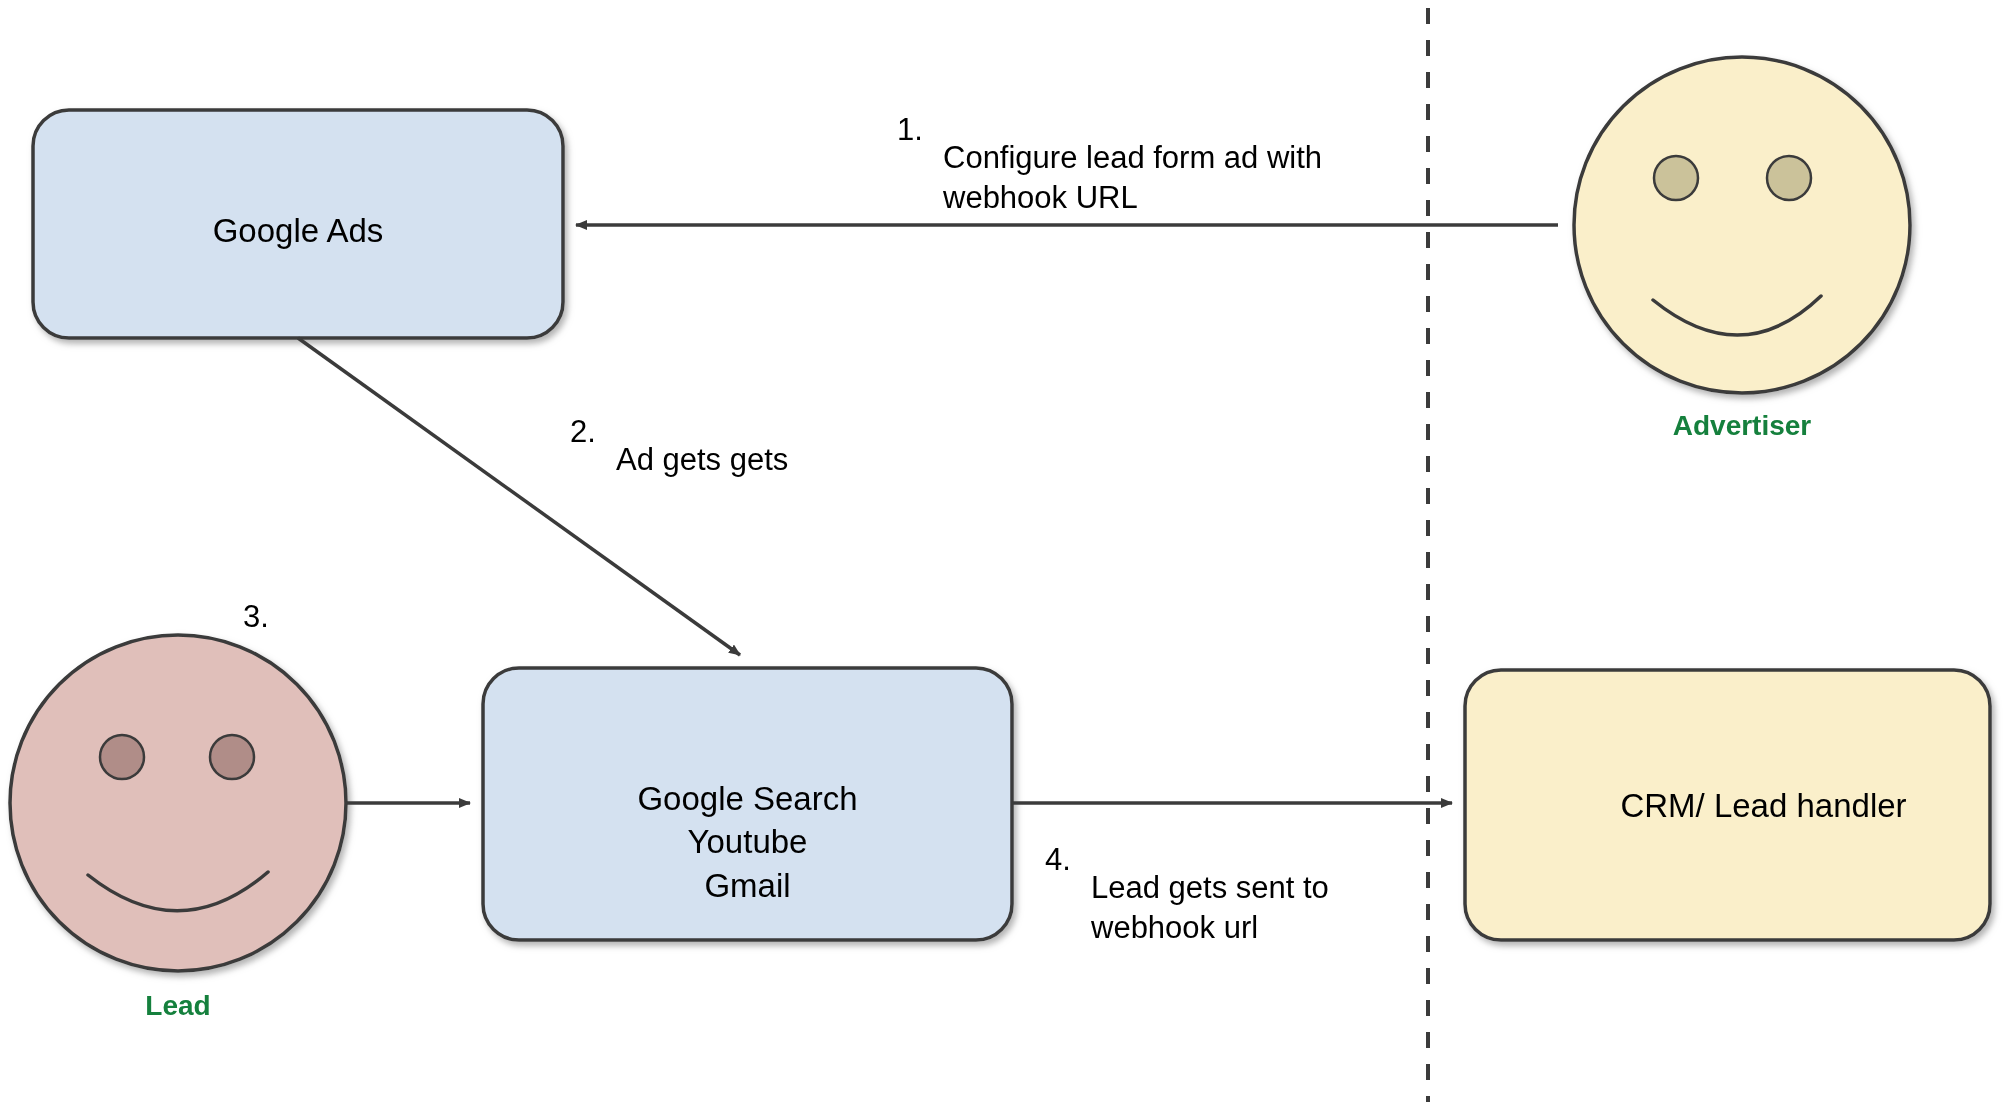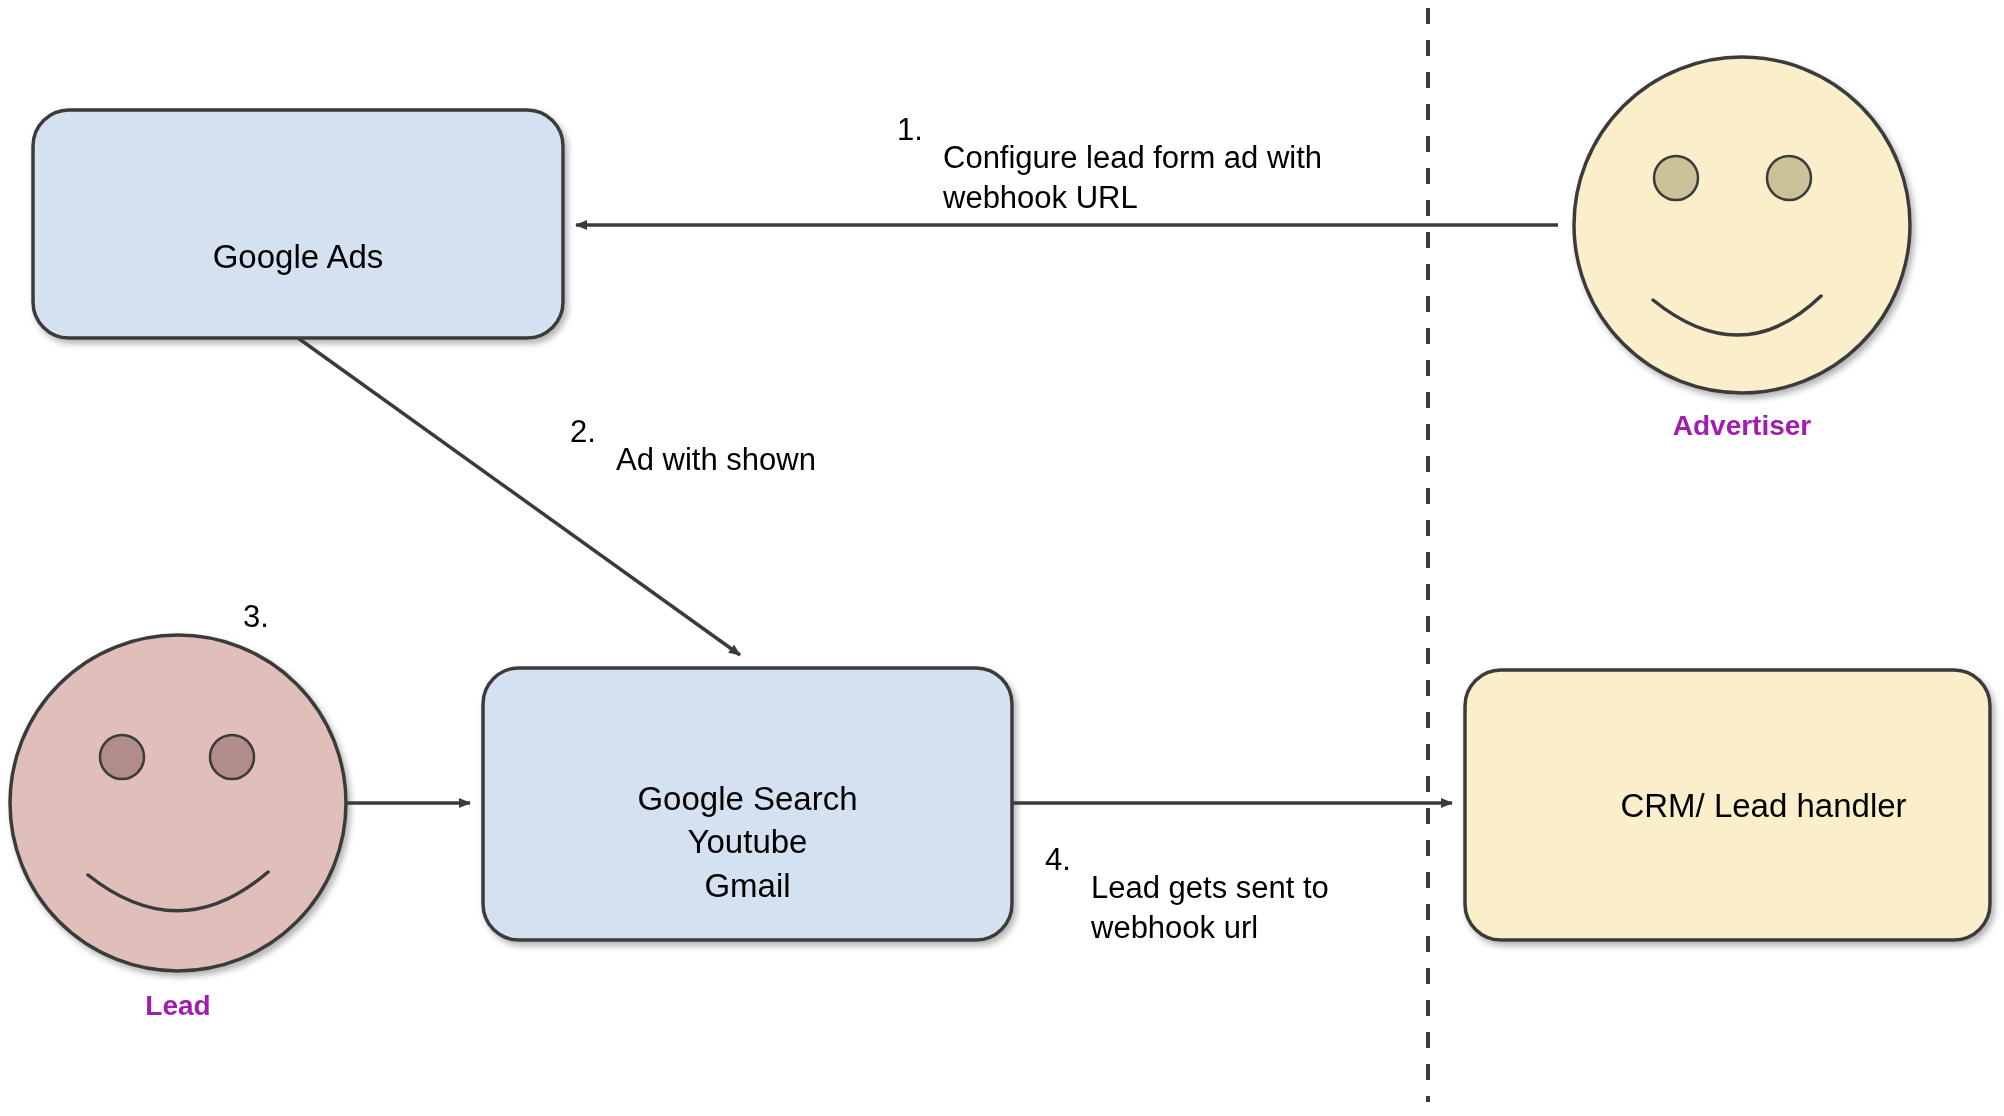--- a/index.html
+++ b/index.html
@@ -32,21 +32,21 @@
     text-align: center;
     color: #000000;
     font-size: 33px;
     line-height: 1.0;
     white-space: pre-line;
     pointer-events: none;
   }
   .actor-name {
     position: absolute;
     text-align: center;
-    color: #a21caf;
+    color: #15803d;
     font-size: 28px;
     font-weight: bold;
     pointer-events: none;
   }
   .edge-label {
     position: absolute;
     color: #000000;
     font-size: 31px;
     line-height: 1.28;
     white-space: pre-line;
@@ -108,41 +108,41 @@
 
     <line x1="1558" y1="225" x2="576" y2="225" stroke="#3b3b3b" stroke-width="3.5" marker-end="url(#arrowhead-left)"></line>
 
     <line x1="298" y1="338" x2="740" y2="655" stroke="#3b3b3b" stroke-width="3.5" marker-end="url(#arrowhead-right)"></line>
 
     <line x1="346" y1="803" x2="470" y2="803" stroke="#3b3b3b" stroke-width="3.5" marker-end="url(#arrowhead-right)"></line>
 
     <line x1="1012" y1="803" x2="1452" y2="803" stroke="#3b3b3b" stroke-width="3.5" marker-end="url(#arrowhead-right)"></line>
   </svg>
 
-  <div class="node-label" style="left:33px; top:124px; width:530px; height:265px;">Google Ads</div>
+  <div class="node-label" style="left:33px; top:98px; width:530px; height:265px;">Google Ads</div>
 
   <div class="node-label" style="left:483px; top:668px; width:529px; height:348px; line-height:1.32;">Google Search
 Youtube
 Gmail</div>
 
   <div class="node-label" style="left:1465px; top:670px; width:525px; height:270px;padding-left:36px;">CRM/ Lead handler</div>
 
   <div class="actor-name" style="left:1572px; top:410px; width:340px;">Advertiser</div>
 
   <div class="actor-name" style="left:8px; top:990px; width:340px;">Lead</div>
 
   <div class="edge-label edge-label-row" style="left:897px; top:110px; width:500px;">
     <span class="num">1.</span>
     <span class="txt">Configure lead form ad with
 webhook URL</span>
   </div>
 
   <div class="edge-label edge-label-row" style="left:570px; top:412px; width:400px;">
     <span class="num">2.</span>
-    <span class="txt">Ad with shown</span>
+    <span class="txt">Ad gets gets</span>
   </div>
 
   <div class="edge-label edge-label-row" style="left:243px; top:597px; width:400px;">
     <span class="num">3.</span>
   </div>
 
   <div class="edge-label edge-label-row" style="left:1045px; top:840px; width:400px;">
     <span class="num">4.</span>
     <span class="txt">Lead gets sent to
 webhook url</span>

